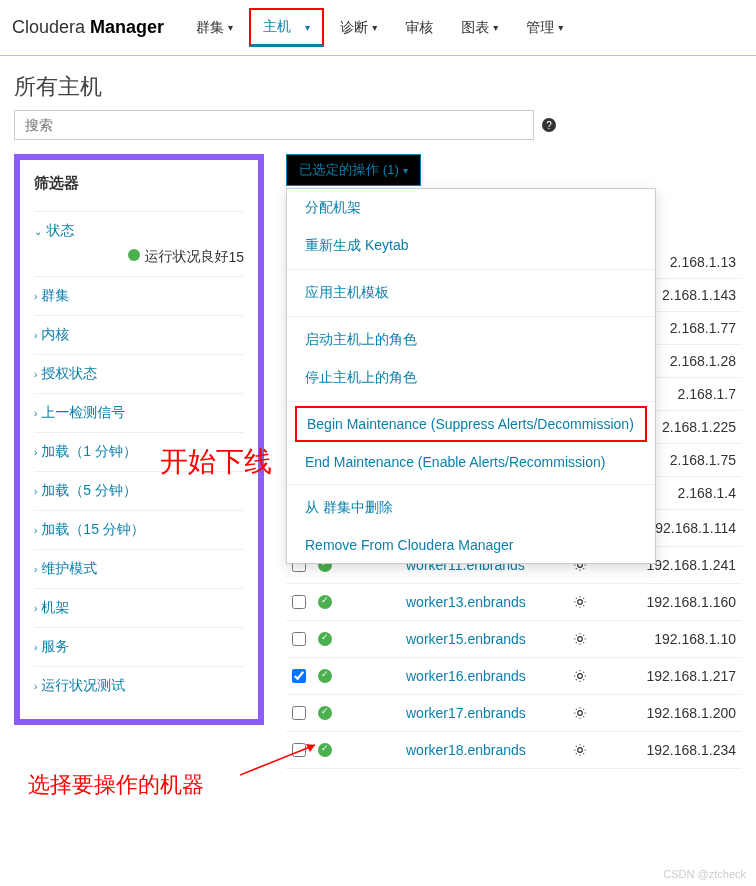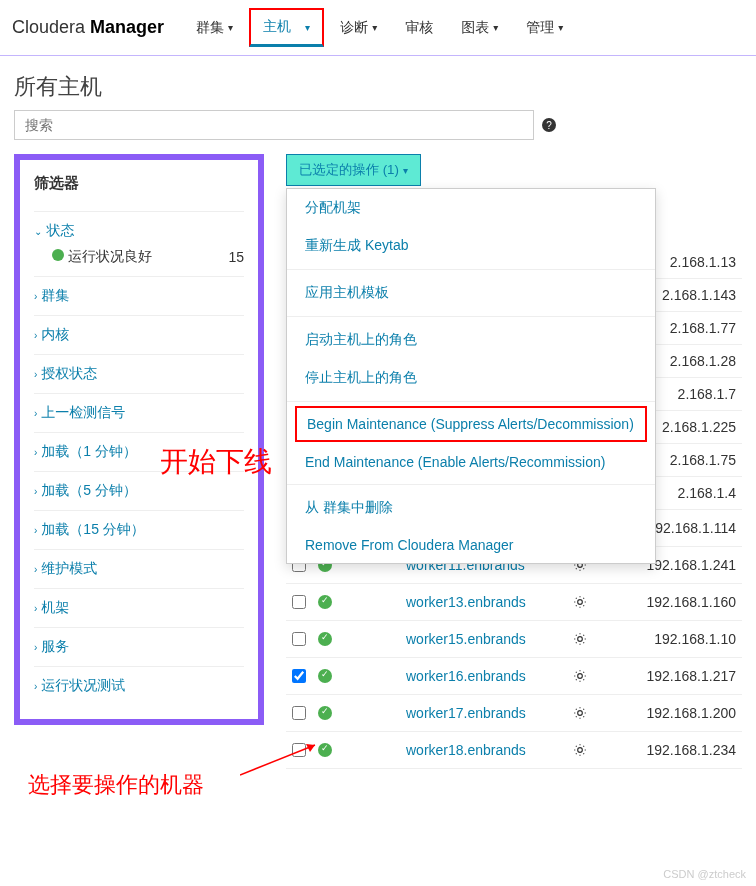--- a/index.html
+++ b/index.html
@@ -17,24 +17,24 @@
 .search-row { display: flex; align-items: center; padding: 0 14px 14px; gap: 8px; }
 .search-input { flex: 0 0 520px; border: 1px solid #ccc; padding: 6px 10px; font-size: 14px; color: #999; }
 .help-icon { width: 14px; height: 14px; border-radius: 50%; background: #333; color: #fff; font-size: 10px; display: flex; align-items: center; justify-content: center; }
 .main-row { display: flex; padding: 0 14px; gap: 22px; align-items: flex-start; }
 .filter-panel { width: 250px; border: 6px solid #8b5cf6; padding: 14px; }
 .filter-title { font-weight: 700; font-size: 15px; margin-bottom: 18px; }
 .filter-section { padding: 10px 0; border-top: 1px solid #eee; }
 .filter-section:first-of-type { border-top: none; }
 .filter-header { color: #0b7fab; cursor: pointer; display: flex; align-items: center; gap: 4px; }
 .chev { font-size: 10px; color: #0b7fab; }
-.filter-child { display: flex; align-items: center; justify-content: space-between; padding: 8px 0 0 18px; }
+.filter-child { display: flex; align-items: center; justify-content: flex-end; padding: 8px 0 0 18px; }
 .status-dot { width: 12px; height: 12px; border-radius: 50%; background: #4caf50; display: inline-block; margin-right: 4px; }
 .content-col { flex: 1; position: relative; }
-.action-btn { border: 1px solid #0b7fab; color: #0b7fab; background: #5eead4; padding: 6px 12px; cursor: pointer; display: inline-flex; align-items: center; gap: 4px; margin-bottom: 10px; }
+.action-btn { border: 1px solid #0b7fab; color: #0b7fab; background: #000000; padding: 6px 12px; cursor: pointer; display: inline-flex; align-items: center; gap: 4px; margin-bottom: 10px; }
 .dropdown { position: absolute; top: 34px; left: 0; width: 370px; background: #fff; border: 1px solid #ccc; box-shadow: 0 4px 12px rgba(0,0,0,.15); z-index: 10; }
 .dd-item { padding: 10px 18px; color: #0b7fab; cursor: pointer; }
 .dd-sep { border-top: 1px solid #eee; margin: 4px 0; }
 .dd-highlight { border: 2px solid red; margin: 2px 8px; padding: 8px 10px; }
 .host-table { width: 100%; }
 .host-row { display: flex; align-items: center; border-bottom: 1px solid #eee; padding: 10px 6px; gap: 12px; }
 .host-row input[type=checkbox] { width: 14px; height: 14px; }
 .host-status { width: 14px; height: 14px; border-radius: 50%; background: #4caf50; position: relative; flex-shrink: 0; }
 .host-status::after { content: "✓"; color: #fff; font-size: 9px; position: absolute; top: 0; left: 3px; }
 .host-spacer { width: 50px; }

